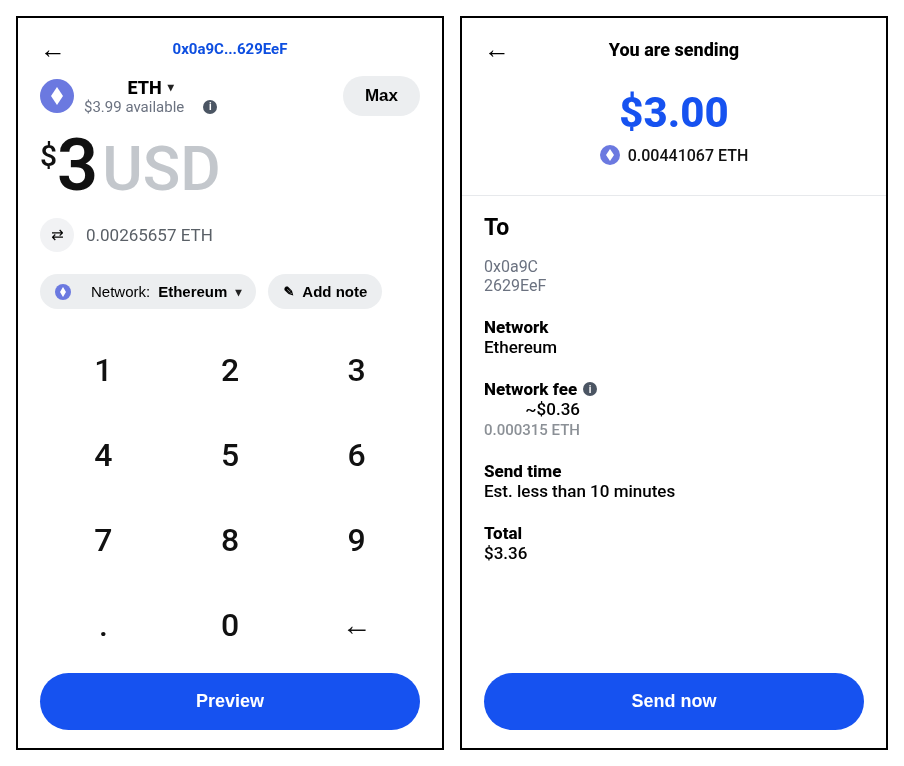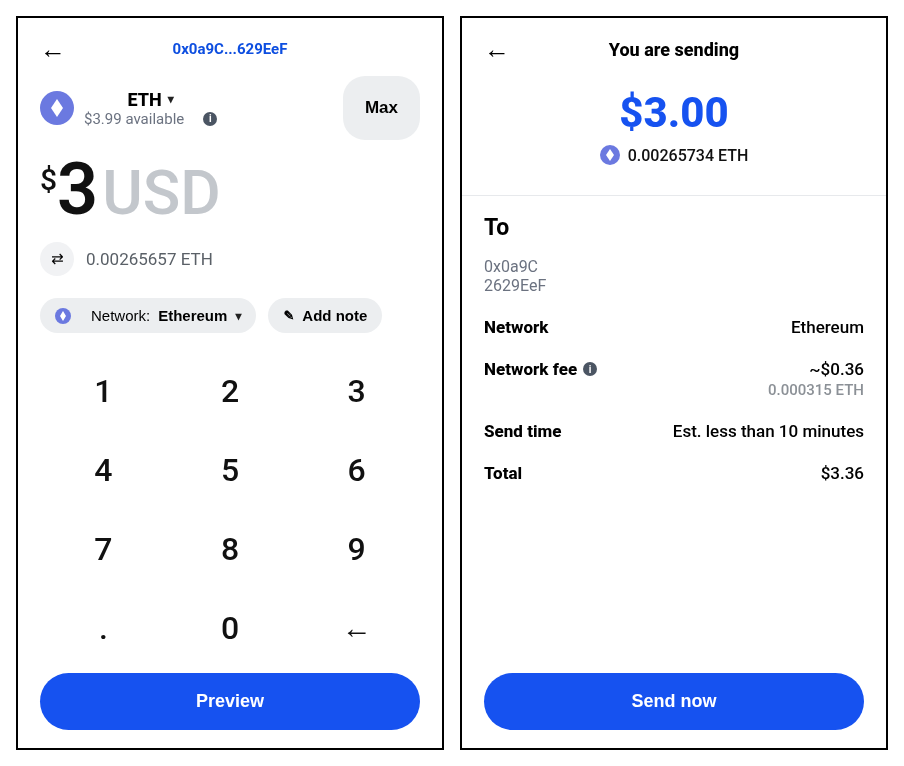--- a/index.html
+++ b/index.html
@@ -42,21 +42,21 @@
   .eth-badge.small .eth-diamond::before{border-bottom-width:6px;}
   .eth-badge.small .eth-diamond::after{border-top-width:6px;}
   .eth-badge.xs .eth-diamond{width:6px;height:10px;}
   .eth-badge.xs .eth-diamond::before,.eth-badge.xs .eth-diamond::after{border-left-width:3px;border-right-width:3px;}
   .eth-badge.xs .eth-diamond::before{border-bottom-width:5px;}
   .eth-badge.xs .eth-diamond::after{border-top-width:5px;}
   .asset-name{font-weight:800;font-size:18px;display:flex;align-items:center;gap:6px;justify-content:center;}
   .chev{font-size:12px;color:#222;}
   .avail{color:#6b7280;font-size:15px;display:flex;align-items:center;gap:19px;}
   .info-dot{width:14px;height:14px;border-radius:50%;background:#4b5563;color:#fff;font-size:10px;font-weight:700;display:inline-flex;align-items:center;justify-content:center;}
-  .max-btn{background:#eceef0;border:none;border-radius:22px;padding:22px 22px;font-weight:800;font-size:17px;cursor:pointer;}
+  .max-btn{background:#eceef0;border:none;border-radius:22px;padding:10px 22px;font-weight:800;font-size:17px;cursor:pointer;}
   .amount-row{display:flex;align-items:baseline;margin-top:6px;}
   .amount-dollar{font-size:30px;font-weight:500;color:#111;align-self:flex-start;margin-top:8px;}
   .amount-val{font-size:72px;font-weight:600;color:#111;line-height:1;}
   .amount-cur{font-size:62px;font-weight:500;color:#c3c7cc;margin-left:4px;line-height:1;}
   .swap-row{display:flex;align-items:center;gap:12px;margin-top:16px;}
   .swap-circle{width:34px;height:34px;border-radius:50%;background:#f1f2f4;display:flex;align-items:center;justify-content:center;font-size:15px;cursor:pointer;}
   .swap-arrow{transform:rotate(90deg);display:inline-block;}
   .eth-equiv{color:#5a6067;font-size:17px;}
   .chips{display:flex;gap:12px;margin-top:22px;}
   .chip{background:#eceef0;border-radius:22px;padding:9px 15px;font-size:15px;font-weight:600;display:flex;align-items:center;gap:8px;cursor:pointer;border:none;}
@@ -68,21 +68,21 @@
   .key.back{font-size:30px;}
   .primary-btn{background:#1652f0;color:#fff;border:none;border-radius:40px;padding:18px 0;font-size:18px;font-weight:700;cursor:pointer;margin-top:6px;}
   
   .r-hdr{display:flex;align-items:center;margin-bottom:26px;}
   .r-title{flex:1;text-align:center;font-weight:800;font-size:18px;}
   .r-amount{color:#1652f0;font-weight:800;font-size:42px;text-align:center;}
   .r-eth{display:flex;align-items:center;justify-content:center;gap:8px;margin-top:8px;font-size:16px;font-weight:500;color:#111;}
   .divider{height:1px;background:#e7e9ec;margin:30px -22px 18px;}
   .section-label{font-weight:700;font-size:23px;margin-bottom:16px;}
   .muted{color:#6b7280;font-size:16px;}
-  .row{display:flex;justify-content:space-between;align-items:flex-start;margin-top:22px;font-size:17px;}
+  .row{display:flex;justify-content:space-between;align-items:flex-start;margin-top:22px;font-size:17px;flex-direction:column;}
   .row .l{font-weight:800;display:flex;align-items:center;gap:6px;}
   .row .r{text-align:right;font-weight:500;}
   .row .r .sub{color:#8b9096;font-size:15px;margin-top:2px;}
   .right-body{flex:1;display:flex;flex-direction:column;justify-content:center;}
   .spacer{flex:1;}
 </style>
 </head>
 <body>
 
 <div class="panel">
@@ -163,21 +163,21 @@
     <span class="r-title">You are sending</span>
     <span style="width:26px"></span>
   </div>
 
   <div class="right-body">
     <div class="r-amount">$3.00</div>
     <div class="r-eth">
       <span class="eth-badge small">
           <span class="eth-diamond"></span>
         </span>
-      <span>0.00265734 ETH</span>
+      <span>0.00441067 ETH</span>
     </div>
 
     <div class="divider"></div>
 
     <div>
       <div class="section-label">To</div>
       <div class="muted">0x0a9C</div>
       <div class="muted">2629EeF</div>
     </div>
 

